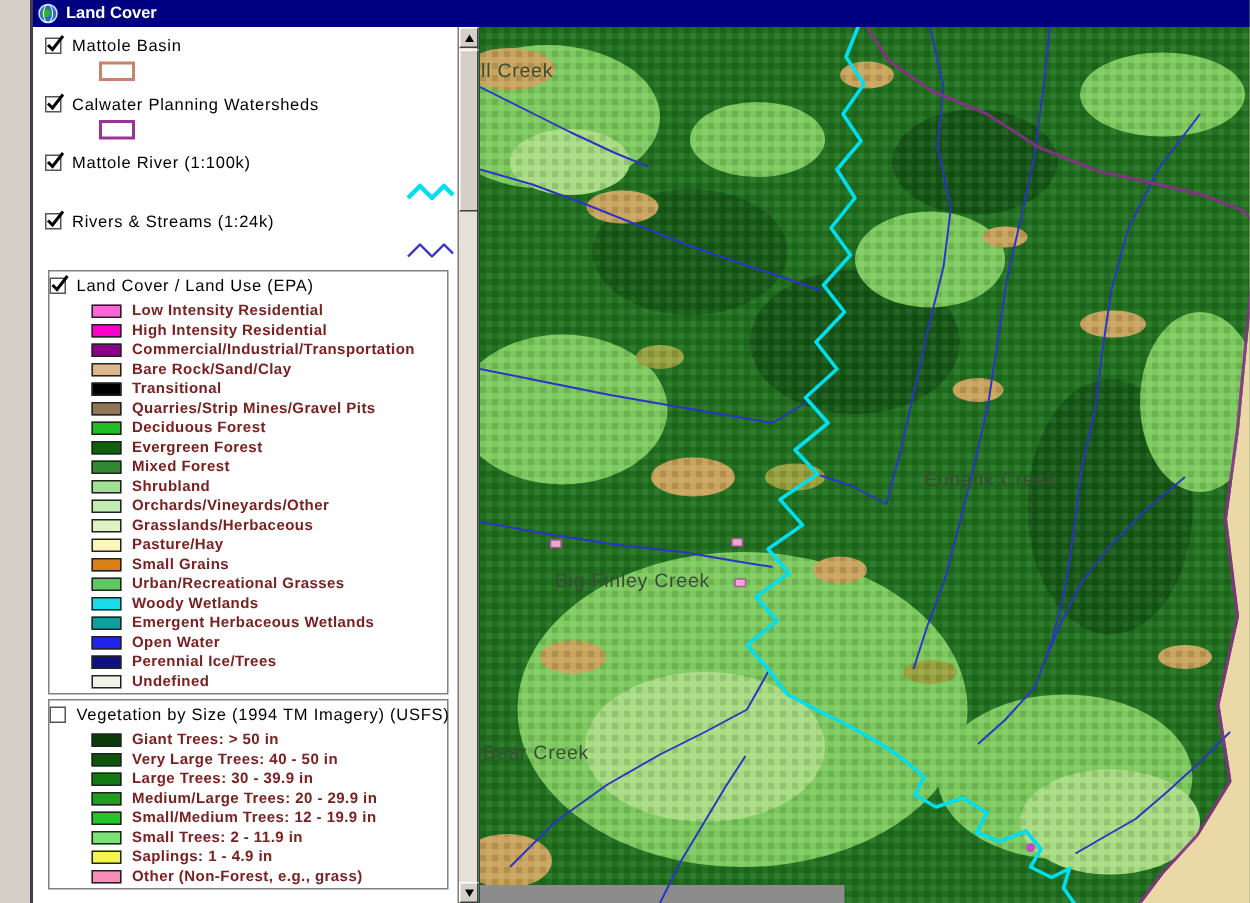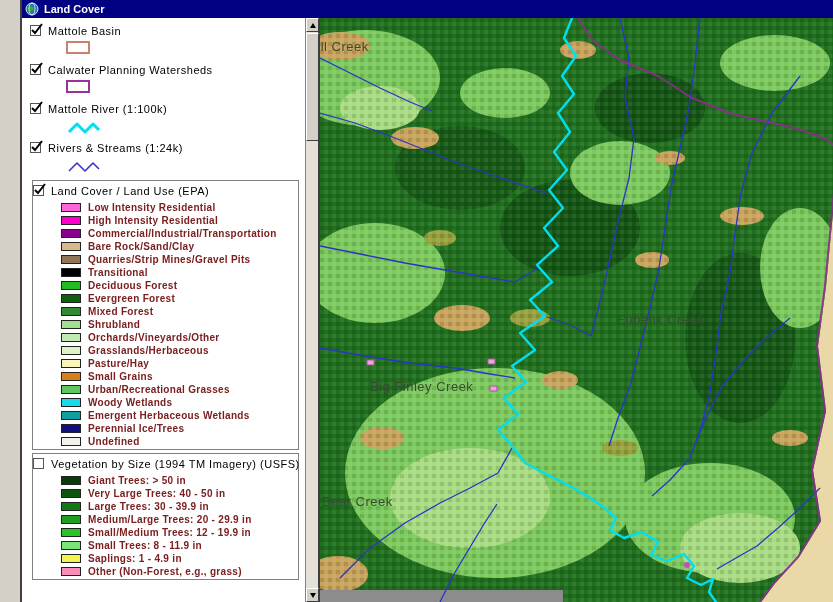--- a/index.html
+++ b/index.html
@@ -7,21 +7,21 @@
   .screen{position:relative;width:818px;height:602px;overflow:hidden;
           font-family:"Liberation Sans",sans-serif;background:#14532d;
           border-left:2px solid #404040;margin-left:20px;}
   
   .titlebar{position:absolute;left:0;top:0;width:100%;height:18px;
             display:flex;align-items:center;gap:5px;padding-left:3px;
             color:#ffffff;font-size:11px;font-weight:bold;}
   .app-icon{width:14px;height:14px;flex:0 0 auto;}
   
   .toc{position:absolute;left:0;top:18px;width:297px;bottom:0;background:#ffffff;
-       border-right:1px solid #404040;}
+       border-right:1px solid #404040;text-align:right;}
   .toc-inner{position:absolute;left:0;top:0;right:13px;bottom:0;overflow:hidden;
              padding:4px 0 0 8px;}
   .layer-head{display:flex;align-items:flex-start;gap:7px;height:16px;margin-top:2px;}
   .checkbox{width:11px;height:11px;border:1px solid #555;background:#fff;
             margin-top:1px;flex:0 0 auto;position:relative;}
   .checkbox svg{position:absolute;left:0;top:-2px;width:12px;height:12px;overflow:visible;}
   .layer-name{font-size:11px;letter-spacing:.5px;color:#000;white-space:nowrap;padding-top:1px;}
   .swatch-row{margin:1px 0 4px 36px;height:18px;}
   .poly-swatch{width:24px;height:13px;background:#fff;border:2px solid #000;}
   .line-swatch{width:36px;height:18px;}
@@ -141,30 +141,30 @@
               <span class="class-swatch" style="background-color: rgb(139, 0, 139);"></span>
               <span class="class-label">Commercial/Industrial/Transportation</span>
             </div>
 
             <div class="class-row">
               <span class="class-swatch" style="background-color: rgb(217, 184, 138);"></span>
               <span class="class-label">Bare Rock/Sand/Clay</span>
             </div>
 
             <div class="class-row">
+              <span class="class-swatch" style="background-color: rgb(0, 0, 0);"></span>
+              <span class="class-label">Transitional</span>
+            </div>
+
+            <div class="class-row">
               <span class="class-swatch" style="background-color: rgb(143, 117, 86);"></span>
               <span class="class-label">Quarries/Strip Mines/Gravel Pits</span>
             </div>
 
             <div class="class-row">
-              <span class="class-swatch" style="background-color: rgb(0, 0, 0);"></span>
-              <span class="class-label">Transitional</span>
-            </div>
-
-            <div class="class-row">
               <span class="class-swatch" style="background-color: rgb(34, 187, 34);"></span>
               <span class="class-label">Deciduous Forest</span>
             </div>
 
             <div class="class-row">
               <span class="class-swatch" style="background-color: rgb(15, 95, 15);"></span>
               <span class="class-label">Evergreen Forest</span>
             </div>
 
             <div class="class-row">
@@ -206,20 +206,24 @@
             <div class="class-row">
               <span class="class-swatch" style="background-color: rgb(24, 220, 232);"></span>
               <span class="class-label">Woody Wetlands</span>
             </div>
 
             <div class="class-row">
               <span class="class-swatch" style="background-color: rgb(17, 158, 158);"></span>
               <span class="class-label">Emergent Herbaceous Wetlands</span>
             </div>
 
+            <div class="class-row">
+              <span class="class-swatch" style="background-color: rgb(34, 34, 238);"></span>
+              <span class="class-label">Open Water</span>
+            </div>
 
             <div class="class-row">
               <span class="class-swatch" style="background-color: rgb(16, 16, 128);"></span>
               <span class="class-label">Perennial Ice/Trees</span>
             </div>
 
             <div class="class-row">
               <span class="class-swatch" style="background-color: rgb(242, 242, 234);"></span>
               <span class="class-label">Undefined</span>
             </div>
@@ -253,21 +257,21 @@
               <span class="class-label">Medium/Large Trees: 20 - 29.9 in</span>
             </div>
 
             <div class="class-row">
               <span class="class-swatch" style="background-color: rgb(39, 196, 39);"></span>
               <span class="class-label">Small/Medium Trees: 12 - 19.9 in</span>
             </div>
 
             <div class="class-row">
               <span class="class-swatch" style="background-color: rgb(121, 227, 121);"></span>
-              <span class="class-label">Small Trees: 8 - 11.9 in</span>
+              <span class="class-label">Small Trees: 2 - 11.9 in</span>
             </div>
 
             <div class="class-row">
               <span class="class-swatch" style="background-color: rgb(244, 244, 78);"></span>
               <span class="class-label">Saplings: 1 - 4.9 in</span>
             </div>
 
             <div class="class-row">
               <span class="class-swatch" style="background-color: rgb(249, 143, 184);"></span>
               <span class="class-label">Other (Non-Forest, e.g., grass)</span>

